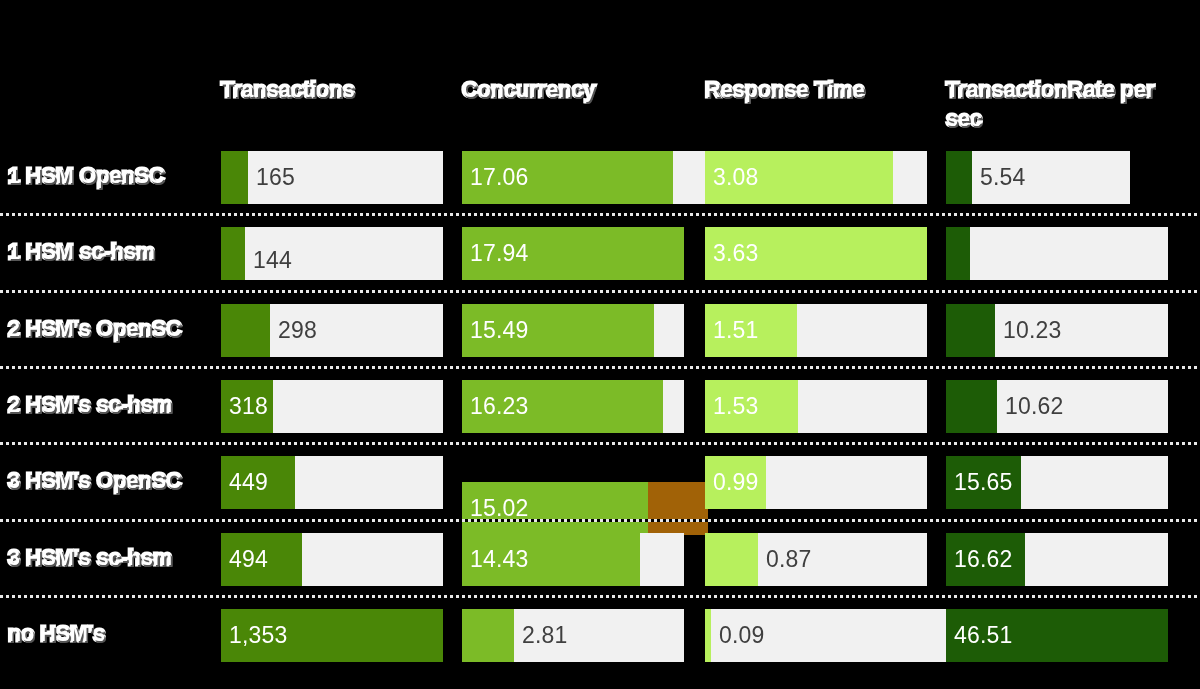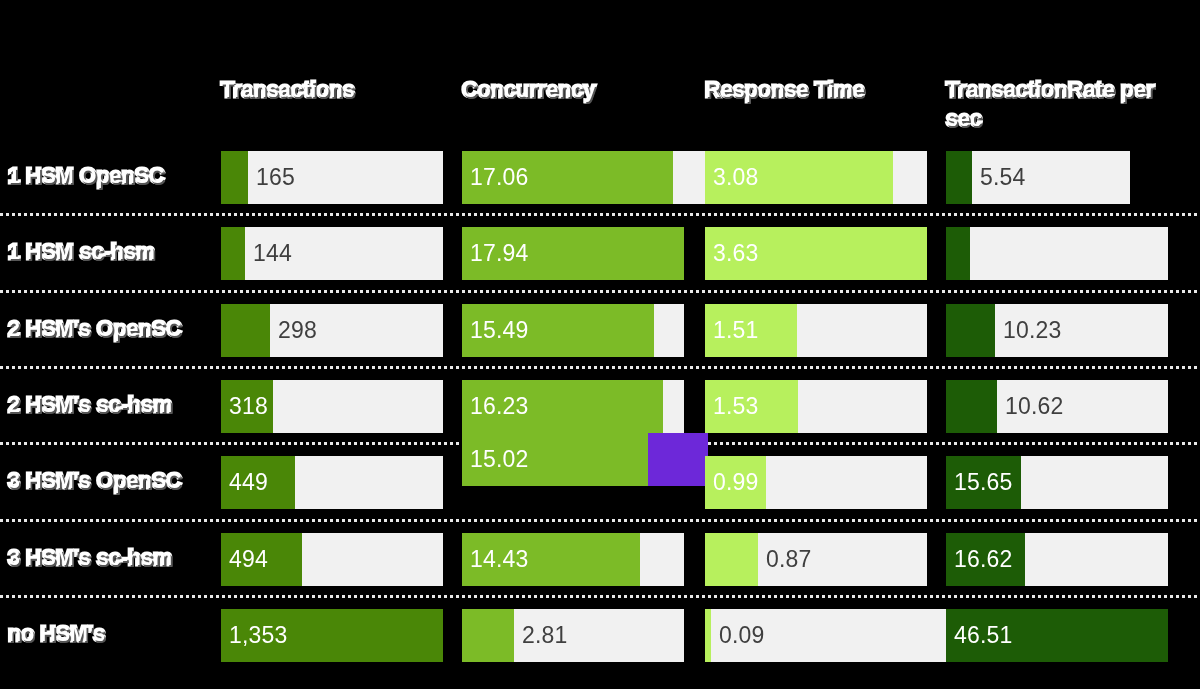--- a/index.html
+++ b/index.html
@@ -140,21 +140,21 @@
         <div class="bar-value v-light" style="left: 8px;">3.08</div>
       </div>
       <div class="bar-track" style="left: 946px; top: 151px; width: 184px; background: rgb(241, 241, 241);">
         <div class="bar-fill" style="width: 26px; background: rgb(29, 92, 6);"></div>
         <div class="bar-value v-dark" style="left: 34px;">5.54</div>
       </div>
       <div class="separator" style="top: 213.3px;"></div>
       <div class="row-label" style="top: 239.3px;">1 HSM sc-hsm</div>
       <div class="bar-track" style="left: 221px; top: 227.3px; width: 222px; background: rgb(241, 241, 241);">
         <div class="bar-fill" style="width: 24px; background: rgb(74, 135, 7);"></div>
-        <div class="bar-value v-dark" style="left: 32px;">144</div>
+        <div class="bar-value v-dark" style="left: 32px; margin-top: 7px;">144</div>
       </div>
       <div class="bar-track" style="left: 462px; top: 227.3px; width: 222px; background: rgb(241, 241, 241);">
         <div class="bar-fill" style="width: 222px; background: rgb(124, 187, 39);"></div>
         <div class="bar-value v-light" style="left: 8px;">17.94</div>
       </div>
       <div class="bar-track" style="left: 705px; top: 227.3px; width: 222px; background: rgb(241, 241, 241);">
         <div class="bar-fill" style="width: 222px; background: rgb(183, 240, 93);"></div>
         <div class="bar-value v-light" style="left: 8px;">3.63</div>
       </div>
       <div class="bar-track" style="left: 946px; top: 227.3px; width: 222px; background: rgb(241, 241, 241);">
@@ -196,21 +196,21 @@
       <div class="bar-track" style="left: 946px; top: 379.9px; width: 222px; background: rgb(241, 241, 241);">
         <div class="bar-fill" style="width: 51px; background: rgb(29, 92, 6);"></div>
         <div class="bar-value v-dark" style="left: 59px;">10.62</div>
       </div>
       <div class="separator" style="top: 442.2px;"></div>
       <div class="row-label" style="top: 468.2px;">3 HSM's OpenSC</div>
       <div class="bar-track" style="left: 221px; top: 456.2px; width: 222px; background: rgb(241, 241, 241);">
         <div class="bar-fill" style="width: 74px; background: rgb(74, 135, 7);"></div>
         <div class="bar-value v-light" style="left: 8px;">449</div>
       </div>
-      <div class="bar-track" style="left: 462px; top: 433px; width: 246px; background: #6d28d9;">
+      <div class="bar-track" style="left: 462px; top: 482px; width: 246px; background: #a16207;">
         <div class="bar-fill" style="width: 186px; background: rgb(124, 187, 39);"></div>
         <div class="bar-value v-light" style="left: 8px;">15.02</div>
       </div>
       <div class="bar-track" style="left: 705px; top: 456.2px; width: 222px; background: rgb(241, 241, 241);">
         <div class="bar-fill" style="width: 61px; background: rgb(183, 240, 93);"></div>
         <div class="bar-value v-light" style="left: 8px;">0.99</div>
       </div>
       <div class="bar-track" style="left: 946px; top: 456.2px; width: 222px; background: rgb(241, 241, 241);">
         <div class="bar-fill" style="width: 75px; background: rgb(29, 92, 6);"></div>
         <div class="bar-value v-light" style="left: 8px;">15.65</div>

